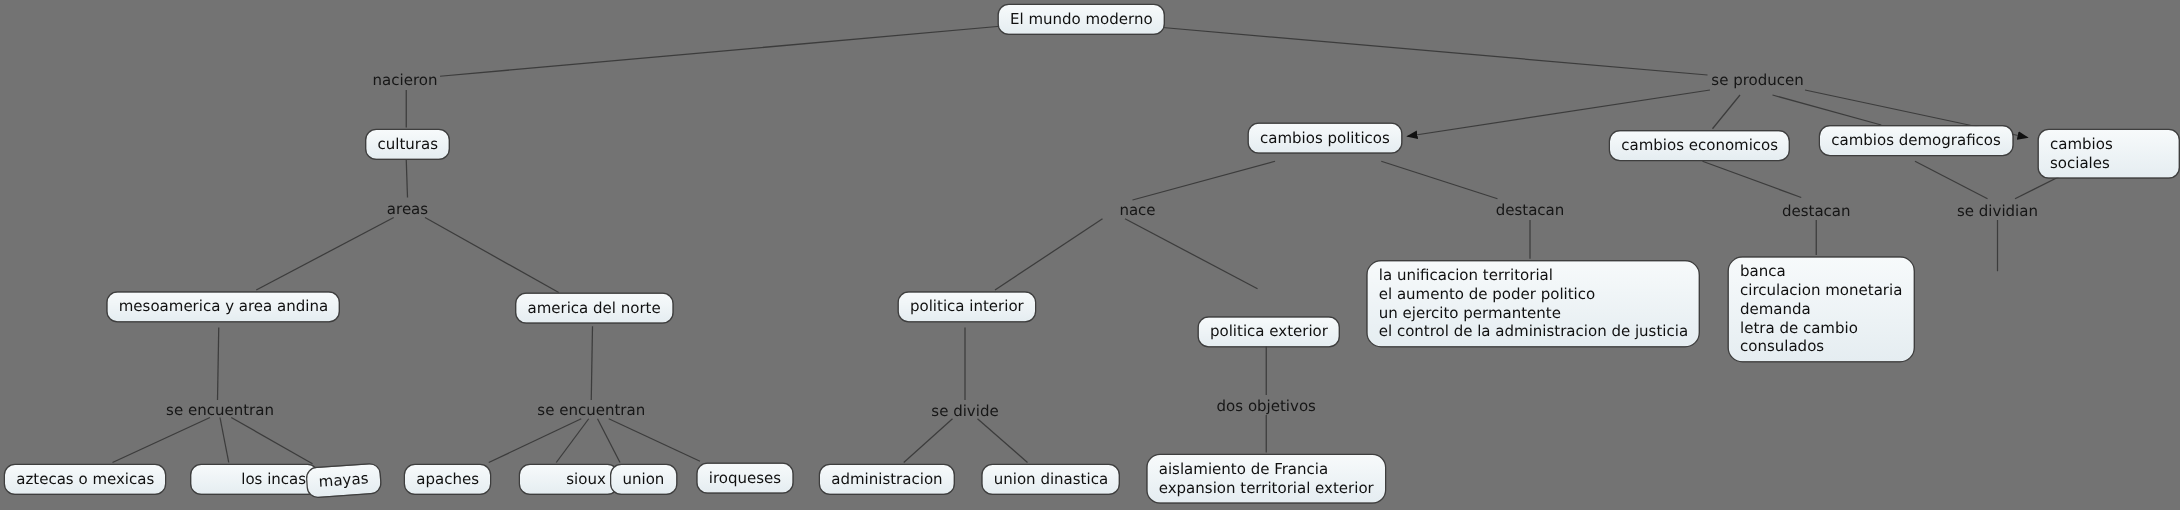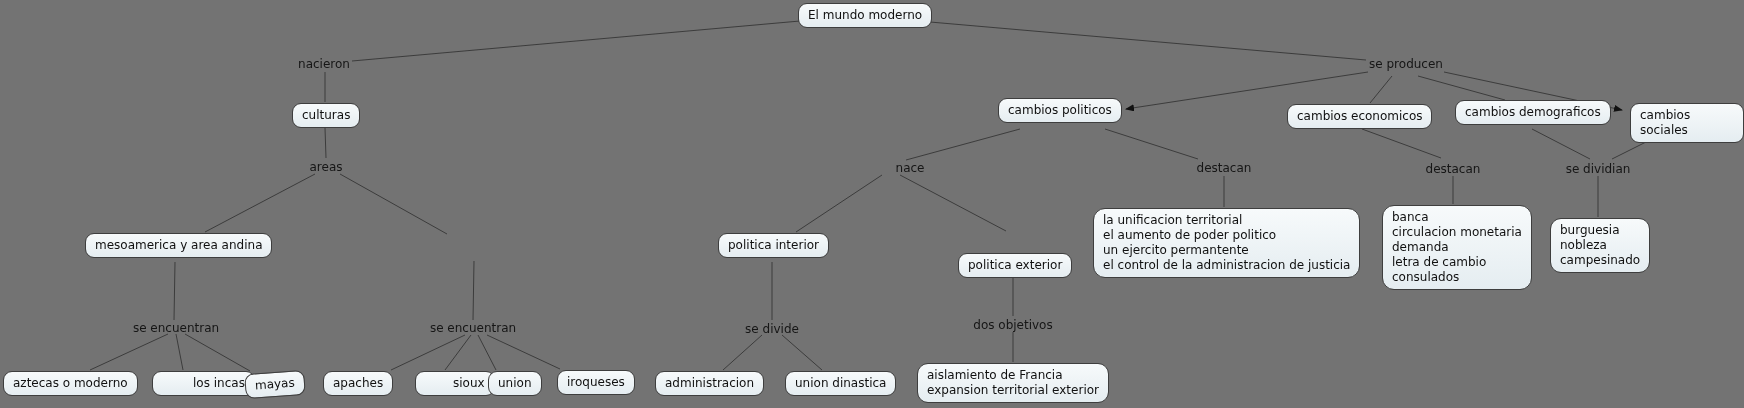--- a/index.html
+++ b/index.html
@@ -58,21 +58,22 @@
       <line x1="1453" y1="176" x2="1453" y2="204"></line>
       <line x1="1532" y1="129" x2="1590" y2="159"></line>
       <line x1="1668" y1="131" x2="1612" y2="159"></line>
       <line x1="1598" y1="176" x2="1598" y2="217"></line>
     </g>
   </svg>
 
   <div class="node" style="left:798px;top:3px;">El mundo moderno</div>
   <div class="node" style="left:292px;top:103px;">culturas</div>
   <div class="node" style="left:85px;top:233px;">mesoamerica y area andina</div>
-  <div class="node" style="left:3px;top:371px;">aztecas o moderno</div>
+  <div class="node" style="left:412px;top:234px;">america del norte</div>
+  <div class="node" style="left:3px;top:371px;">aztecas o mexicas</div>
   <div class="node" style="left:152px;top:371px;padding-left:40px;">los incas</div>
   <div class="node tilt" style="left:245px;top:372px;">mayas</div>
   <div class="node" style="left:323px;top:371px;">apaches</div>
   <div class="node" style="left:415px;top:371px;padding-left:37px;">sioux</div>
   <div class="node" style="left:488px;top:371px;">union</div>
   <div class="node" style="left:557px;top:370px;">iroqueses</div>
   <div class="node" style="left:998px;top:98px;">cambios politicos</div>
   <div class="node" style="left:1287px;top:104px;">cambios economicos</div>
   <div class="node" style="left:1455px;top:100px;">cambios demograficos</div>
   <div class="node" style="left:1630px;top:103px;">cambios sociales</div>
@@ -84,23 +85,20 @@
 expansion territorial exterior</div>
   <div class="node" style="left:1093px;top:208px;border-radius:12px;">la unificacion territorial
 el aumento de poder politico
 un ejercito permantente
 el control de la administracion de justicia</div>
   <div class="node" style="left:1382px;top:205px;border-radius:12px;">banca
 circulacion monetaria
 demanda
 letra de cambio
 consulados</div>
-  <div class="node" style="left:1550px;top:218px;border-radius:11px;">burguesia
-nobleza
-campesinado</div>
 
   <div class="link-label" style="left:324px;top:57px;">nacieron</div>
   <div class="link-label" style="left:1406px;top:57px;">se producen</div>
   <div class="link-label" style="left:326px;top:160px;">areas</div>
   <div class="link-label" style="left:892px;top:161px;padding-left:36px;">nace</div>
   <div class="link-label" style="left:1224px;top:161px;">destacan</div>
   <div class="link-label" style="left:1453px;top:162px;">destacan</div>
   <div class="link-label" style="left:1598px;top:162px;">se dividian</div>
   <div class="link-label" style="left:176px;top:321px;">se encuentran</div>
   <div class="link-label" style="left:473px;top:321px;">se encuentran</div>

